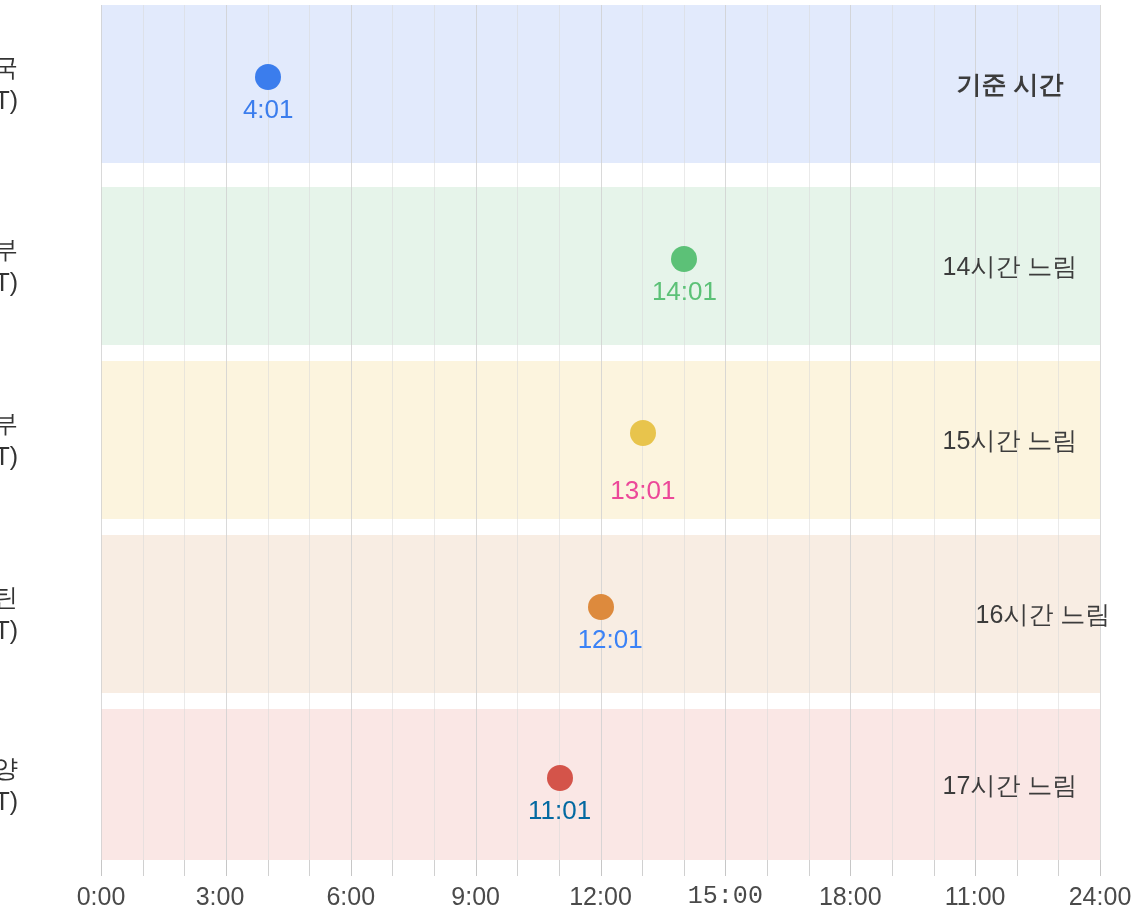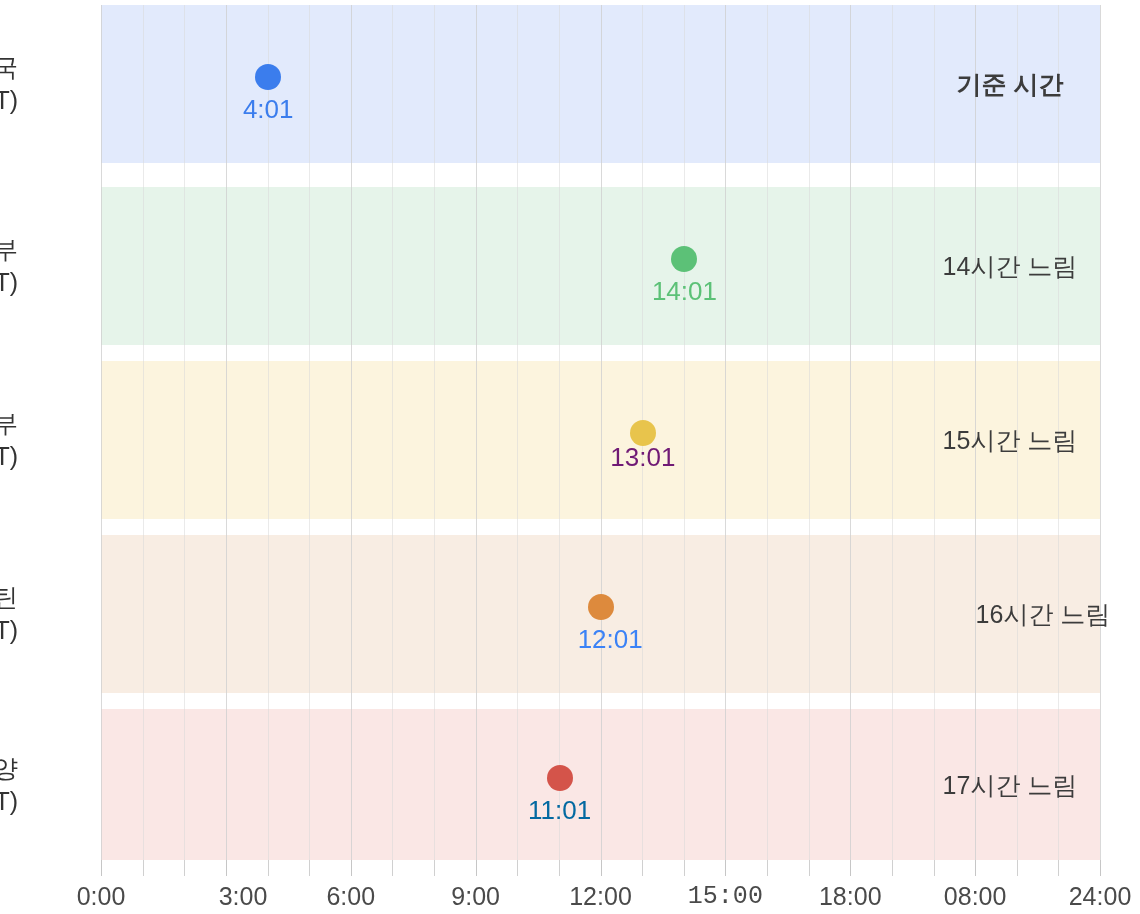--- a/index.html
+++ b/index.html
@@ -149,21 +149,21 @@
         <div class="gridline" style="left: 915.75px;"></div>
         <div class="gridline" style="left: 957.375px;"></div>
         <div class="gridline major" style="left: 999px;"></div>
       </div>
     <div id="points-layer">
         <div class="point-dot" style="left: 167.195px; top: 72px; background: rgb(59, 125, 237);"></div>
         <div class="point-label" style="left: 167.195px; top: 89px; color: rgb(59, 125, 237);">4:01</div>
         <div class="point-dot" style="left: 583.445px; top: 254px; background: rgb(92, 193, 119);"></div>
         <div class="point-label" style="left: 583.445px; top: 271px; color: rgb(92, 193, 119);">14:01</div>
         <div class="point-dot" style="left: 541.82px; top: 428px; background: rgb(232, 196, 76);"></div>
-        <div class="point-label" style="left: 541.82px; top: 437px; color: #701a75;">13:01</div>
+        <div class="point-label" style="left: 541.82px; top: 470px; color: #ec4899;">13:01</div>
         <div class="point-dot" style="left: 500.195px; top: 602px; background: rgb(221, 138, 61);"></div>
         <div class="point-label" style="left: 500.195px; top: 619px; color: #3b82f6; margin-left: 9px;">12:01</div>
         <div class="point-dot" style="left: 458.57px; top: 772.5px; background: rgb(212, 84, 74);"></div>
         <div class="point-label" style="left: 458.57px; top: 789.5px; color: #0369a1;">11:01</div>
       </div>
     <div id="annotations-layer">
         <div class="row-offset" style="left: 909px; top: 79px; font-weight: bold;">기준 시간</div>
         <div class="row-offset" style="left: 909px; top: 261px;">14시간 느림</div>
         <div class="row-offset" style="left: 909px; top: 435px;">15시간 느림</div>
         <div class="row-offset" style="left: 942px; top: 609px;">16시간 느림</div>
@@ -214,23 +214,23 @@
       <div class="x-tick" style="left: 666px;"></div>
       <div class="x-tick" style="left: 707.625px;"></div>
       <div class="x-tick major" style="left: 749.25px;"></div>
       <div class="x-tick" style="left: 790.875px;"></div>
       <div class="x-tick" style="left: 832.5px;"></div>
       <div class="x-tick major" style="left: 874.125px;"></div>
       <div class="x-tick" style="left: 915.75px;"></div>
       <div class="x-tick" style="left: 957.375px;"></div>
       <div class="x-tick major" style="left: 999px;"></div>
       <div class="x-tick-label" style="left: 0px;">0:00</div>
-      <div class="x-tick-label" style="left: 142px; text-align: center;">3:00</div>
+      <div class="x-tick-label" style="left: 119px; text-align: center;">3:00</div>
       <div class="x-tick-label" style="left: 249.75px;">6:00</div>
       <div class="x-tick-label" style="left: 374.625px;">9:00</div>
       <div class="x-tick-label" style="left: 499.5px;">12:00</div>
       <div class="x-tick-label" style="left: 624.375px; font-family: Liberation Mono, monospace;">15:00</div>
       <div class="x-tick-label" style="left: 749.25px;">18:00</div>
-      <div class="x-tick-label" style="left: 874.125px;">08:00</div>
+      <div class="x-tick-label" style="left: 874.125px;">11:00</div>
       <div class="x-tick-label" style="left: 999px;">24:00</div>
     </div>
 
 </div>
 
 </body></html>

